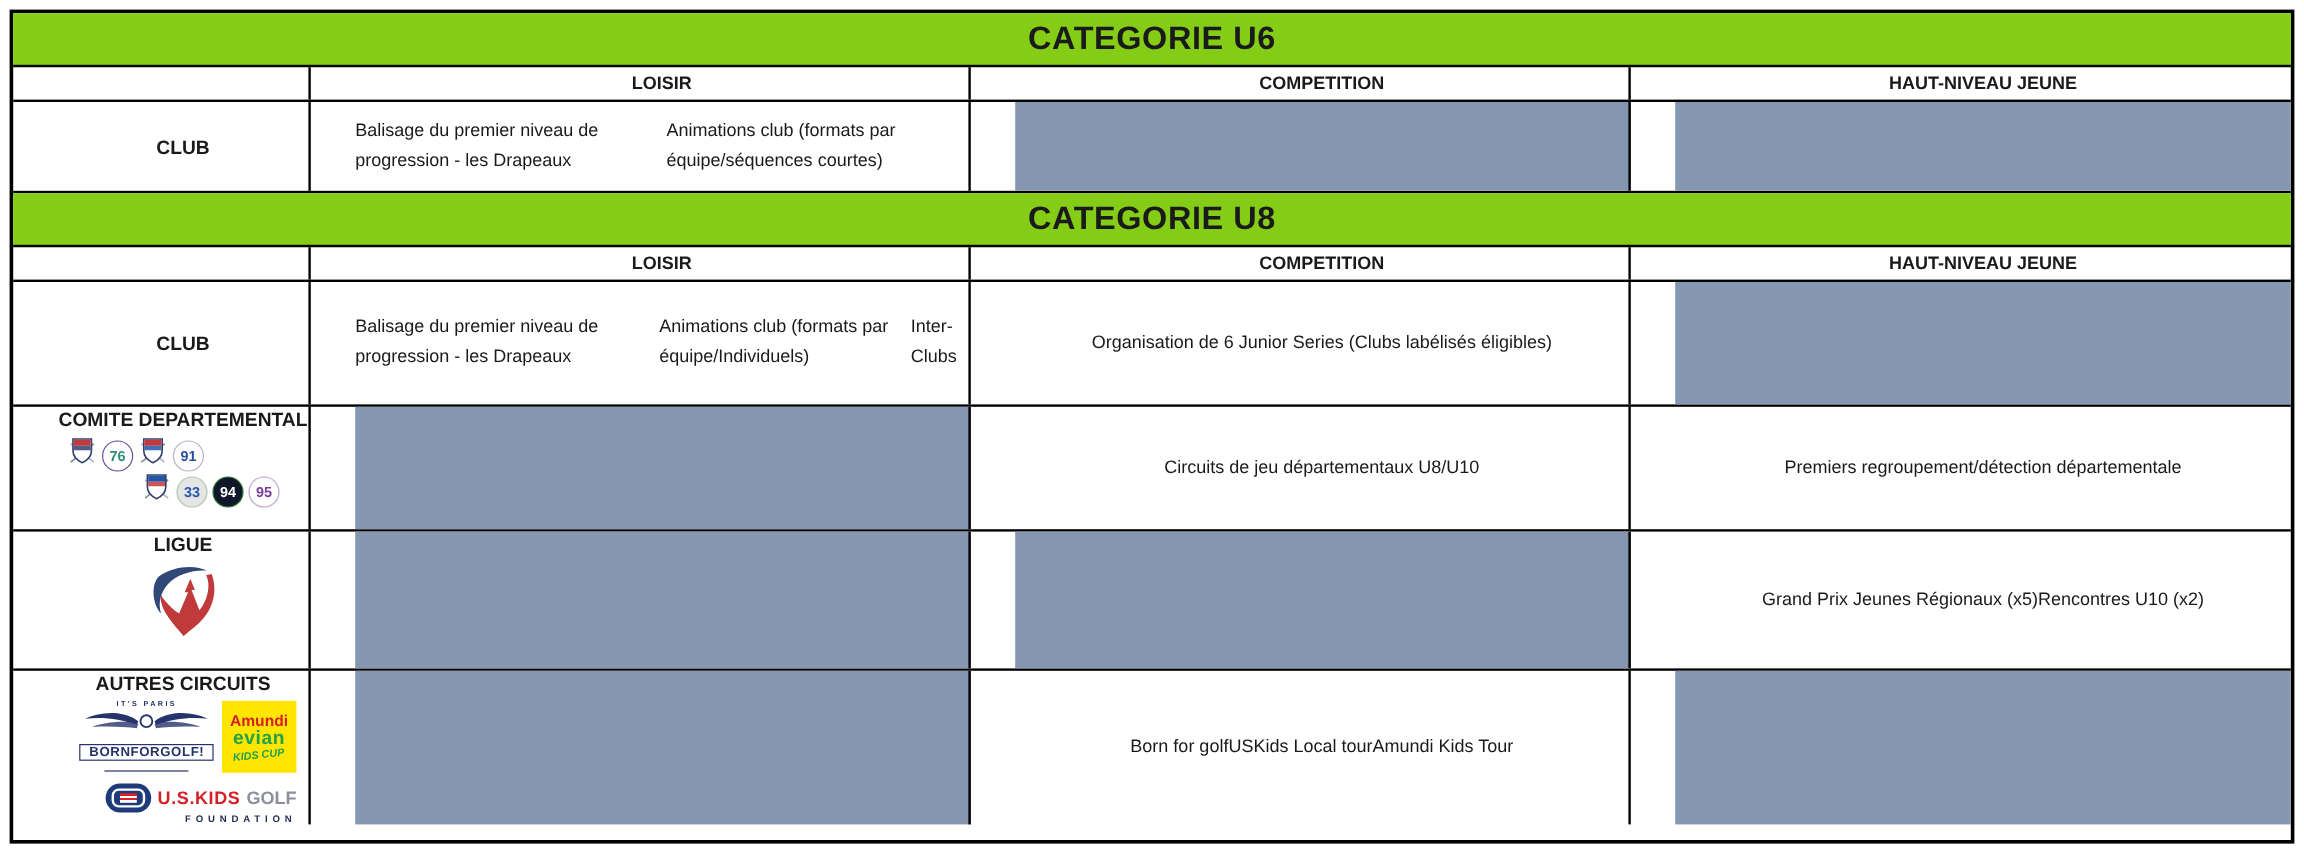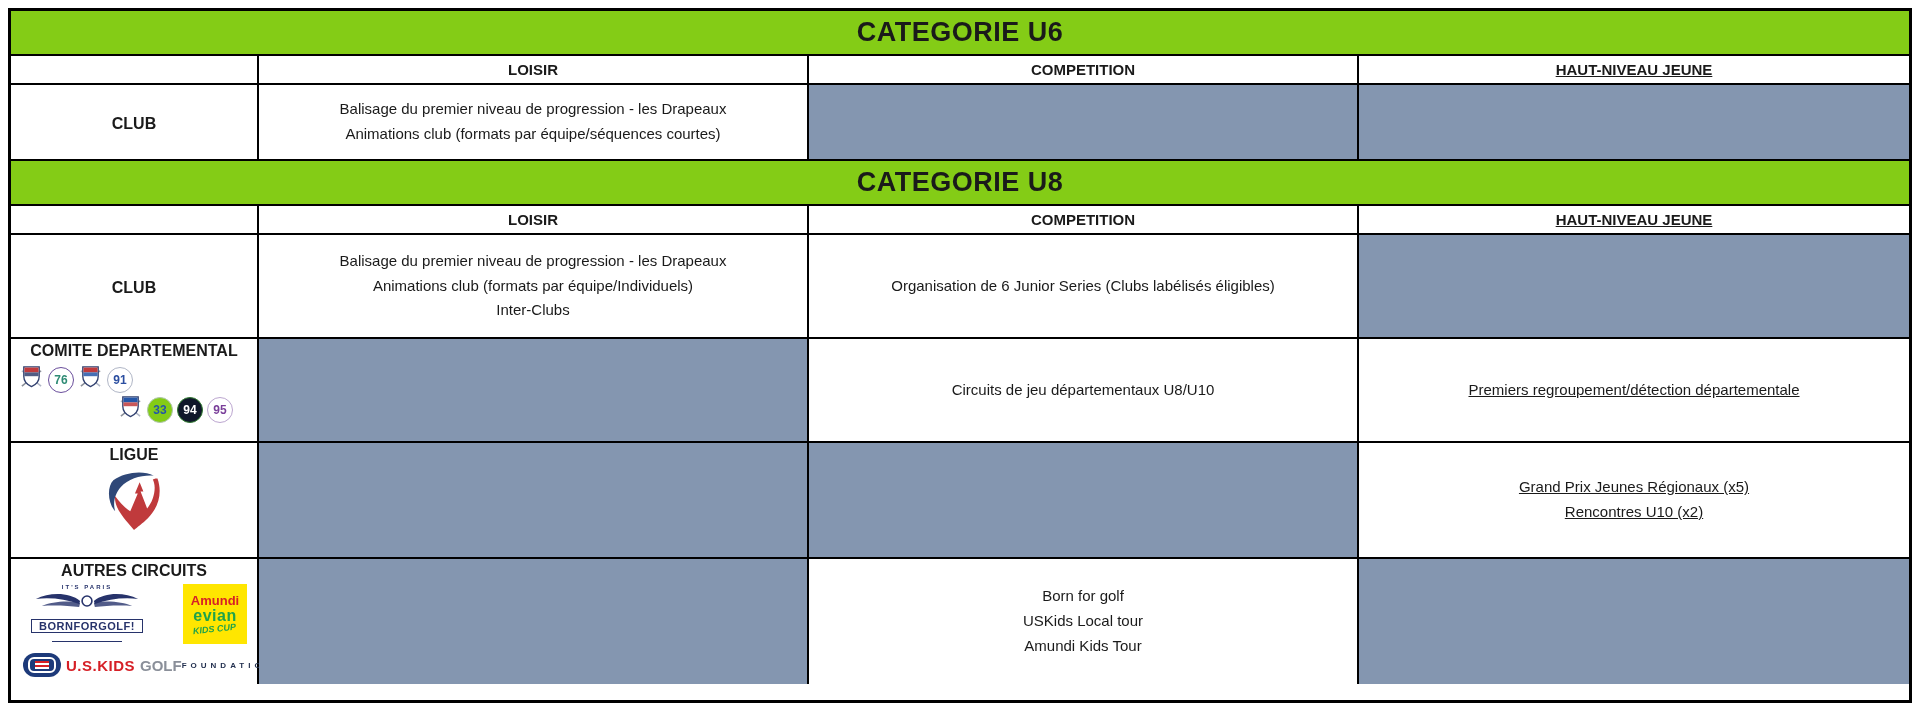--- a/index.html
+++ b/index.html
@@ -15,65 +15,65 @@
     width: 1904px; height: 695px;
     border: 3px solid #000;
     background: #fff;
   }
   .row { border-bottom: 2px solid #000; }
   .row:last-child { border-bottom: none; }
   .grid {
     display: grid;
     grid-template-columns: 248px 550px 550px auto;
   }
-  .cell { border-right: 2px solid #000; position: relative; }
-  .cell:last-child { border-right: none; text-decoration: underline; }
+  .cell { border-right: 2px solid #000; position: relative; margin-left: 37px; }
+  .cell:last-child { border-right: none; }
   .title-row {
     background: #84cc16;
     height: 45px;
     display: flex; align-items: center; justify-content: center;
   }
   .title-text {
     font-size: 27px; font-weight: bold; letter-spacing: 0.5px;
   }
   .hdr-row { height: 29px; }
   .hdr {
     display: flex; align-items: center; justify-content: center;
     font-weight: bold; font-size: 15px;
   }
   .h-u6club  { height: 76px; }
   .h-u8club  { height: 104px; }
   .h-comite  { height: 104px; }
   .h-ligue   { height: 116px; }
   .h-autres  { height: 125px; }
   .filled { background: #8496b0; }
   .txtcell {
-    display: flex; flex-direction: column;
+    display: flex; flex-direction: row;
     align-items: center; justify-content: center;
-    text-align: right; font-size: 15px; line-height: 1.65;
+    text-align: left; font-size: 15px; line-height: 1.65;
   }
   .labelcell {
     display: flex; flex-direction: column; align-items: center;
     font-weight: bold; font-size: 16px;
   }
   .labelcell.center { justify-content: center; }
   .labelcell .lbl { margin-top: 3px; white-space: nowrap; }
   
   .logo-rows { width: 100%; padding: 3px 6px 0 8px; }
   .logo-line { display: flex; align-items: flex-end; gap: 4px; height: 30px; }
   .logo-line.shift { justify-content: flex-end; padding-right: 18px; }
   .badge {
     width: 26px; height: 26px; border-radius: 50%;
     background: #fff; border: 1.5px solid #9aa2b5;
     display: flex; align-items: center; justify-content: center;
     font-size: 12px; font-weight: bold;
   }
   .badge.b76 { color: #2e8b74; border-color: #6a4e9c; }
   .badge.b91 { color: #2b4ea0; border-color: #b0b6c6; }
-  .badge.b33 { color: #2456a8; background: #84cc16; border-color: #b0c6b0; }
+  .badge.b33 { color: #2456a8; background: #e5e5e5; border-color: #b0c6b0; }
   .badge.b94 { color: #fff; background: #0f172a; border-color: #2f7a2f; }
   .badge.b95 { color: #7a3f9a; border-color: #bca6d0; }
   
   .ligue-logo { margin-top: 6px; }
   
   .autres-wrap { width: 100%; padding: 4px 10px 0 12px; font-weight: normal; }
   .autres-top { display: flex; justify-content: space-between; align-items: flex-start; }
   .bfg { width: 128px; text-align: center; color: #27336b; }
   .bfg-arc { font-size: 6px; font-weight: bold; letter-spacing: 2px; }
   .bfg-name {
@@ -82,21 +82,21 @@
   }
   .bfg-flourish { height: 6px; margin: 2px auto 0; width: 70px; border-bottom: 1px solid #27336b; }
   .amundi-box {
     width: 64px; height: 60px; background: #ffe600;
     display: flex; flex-direction: column; align-items: center; justify-content: center;
     line-height: 1.05;
   }
   .amundi-t { color: #d61f26; font-weight: bold; font-size: 13px; }
   .evian-t  { color: #1fa34a; font-weight: bold; font-size: 16px; letter-spacing: 0.5px; }
   .kidscup-t { color: #1fa34a; font-style: italic; font-weight: bold; font-size: 9px; transform: rotate(-6deg); }
-  .uskids { display: flex; flex-direction: row; align-items: center; margin-top: 9px; }
+  .uskids { display: flex; flex-direction: column; align-items: flex-end; margin-top: 9px; }
   .uskids-line { display: flex; align-items: center; gap: 5px; }
   .uskids-emblem {
     width: 38px; height: 24px; background: #1d3a7a; border-radius: 12px;
     display: flex; align-items: center; justify-content: center;
   }
   .uskids-emblem .inner {
     width: 28px; height: 16px; border: 2px solid #fff; border-radius: 6px;
     display: flex; align-items: center; justify-content: center;
   }
   .uskids-emblem .flag {

